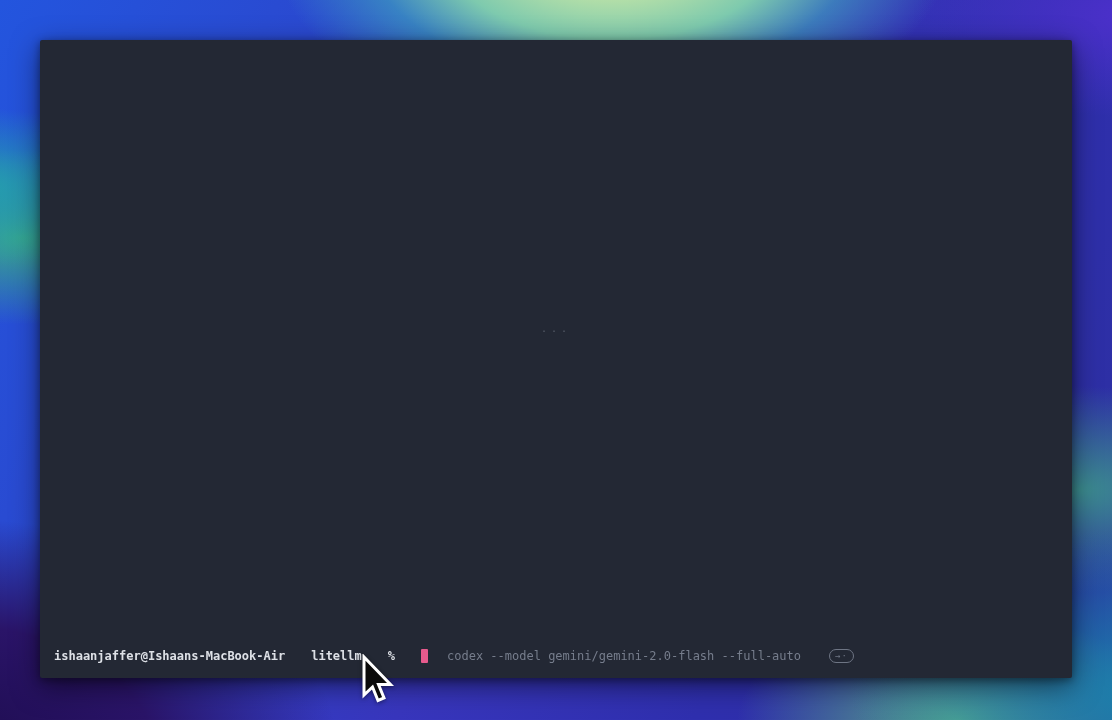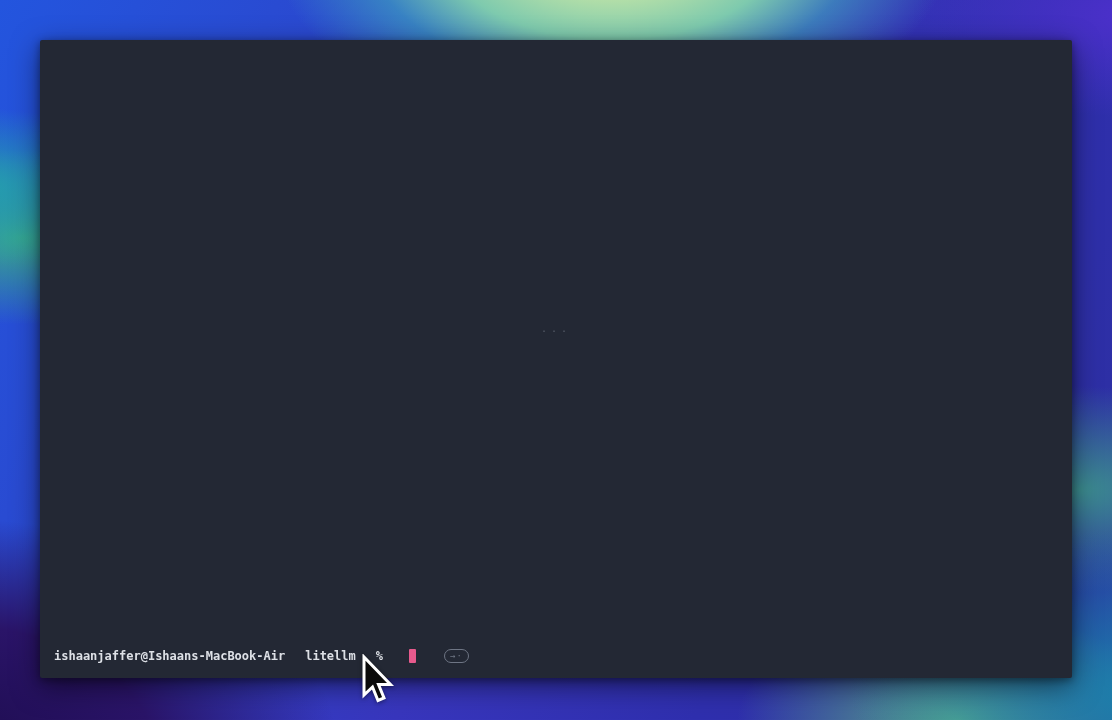--- a/index.html
+++ b/index.html
@@ -58,21 +58,21 @@
     font-size: 12px;
     line-height: 16px;
     white-space: pre;
     gap: 19px;
   }
 
   .prompt-bold {
     color: var(--prompt-text, #dde0e6);
     font-weight: bold;
   }
-  .gap { margin-left: 1px; }
+  .gap { margin-left: 7px; }
 
   .cursor-block {
     display: inline-block;
     width: 7px;
     height: 14px;
     margin-left: 7px;
     background: var(--cursor-block, #e75a8d);
     border-radius: 1px;
   }
 
@@ -113,20 +113,21 @@
 
   <div class="terminal-window">
 
     <div class="spinner">···</div>
 
     <div class="prompt-line">
       <span class="prompt-bold">ishaanjaffer@Ishaans-MacBook-Air</span>
       <span class="prompt-bold gap">litellm</span>
       <span class="prompt-bold gap">%</span>
       <span class="cursor-block"></span>
+      <span class="suggestion">codex --model gemini/gemini-2.0-flash --full-auto</span>
       <span class="tab-hint"><span>→·</span></span>
     </div>
 
   </div>
 
   <svg class="mouse-cursor" viewBox="0 0 34 52" xmlns="http://www.w3.org/2000/svg">
     <polygon points="3,3 3,41 11.5,33 17,46.5 23,44 17.5,30.5 29.5,30.5" fill="#0a0a0a" stroke="#ffffff" stroke-width="3" stroke-linejoin="miter"></polygon>
   </svg>
 
 </div>

